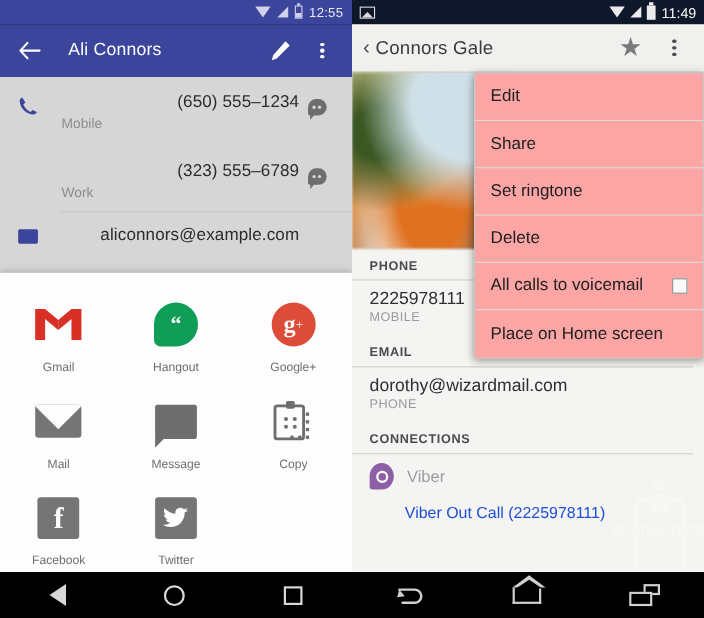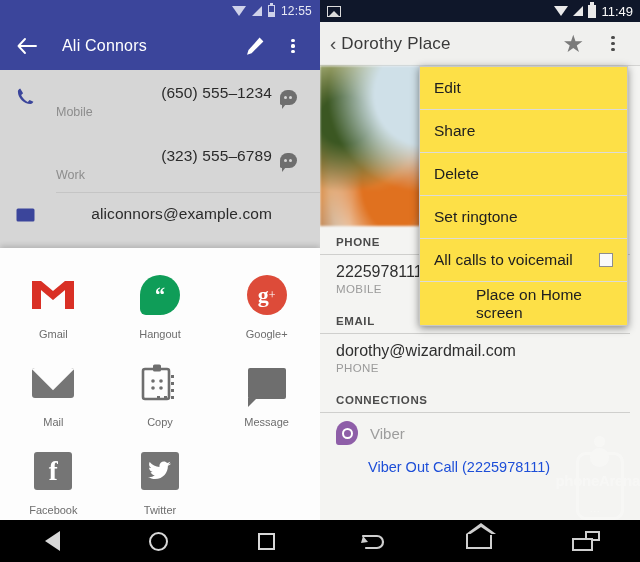--- a/index.html
+++ b/index.html
@@ -171,28 +171,28 @@
   .conn-row .lbl { font-size: 15px; color: #9d9d9d; }
   .conn-sub { padding: 6px 16px 6px 48px; font-size: 14.5px; color: #1d4ed8; }
   .ic-viber {
     width: 22px; height: 24px; background: #8e5ea8; border-radius: 50% 50% 50% 12%;
     display:flex;align-items:center;justify-content:center;
   }
   .ic-viber i { width:11px;height:11px;border:2px solid #fff;border-radius:50%;display:block;}
 
   
   .popup {
-    position: absolute; right: 12px; top: 0px; width: 209px; background: #fde047;
+    position: absolute; right: 0px; top: 0px; width: 209px; background: #fca5a5;
     box-shadow: 0 2px 8px rgba(0,0,0,.45); border: 1px solid #c8c8c6;
   }
   .popup .mi {
     height: 43px; display: flex; align-items: center; padding: 0 14px;
     font-size: 15.5px; color: #202020; border-bottom: 1px solid #dcdbd8;
   }
-  .popup .mi:last-child { border-bottom: none; margin-left: 42px; }
+  .popup .mi:last-child { border-bottom: none; }
   .popup .mi .mlabel { flex: 1; }
   .mcheck { width: 14px; height: 14px; border: 1.5px solid #8e8e8e; background: #fafafa; }
 
   .r-navbar {
     position:absolute; left:0; bottom:0; width: 320px; height: 42px; background:#000;
     display:flex; align-items:center; justify-content:space-around;
   }
   .nav-back-old { width: 26px; height: 17px; position: relative; }
   .nav-home-old {
     width: 26px; height: 15px; border: 2px solid #cfcfcf; border-top: none; position: relative;
@@ -339,20 +339,27 @@
               <span class="ic-gplus">g<sup>+</sup></span>
             </div>
             <span class="lbl">Google+</span>
           </div>
 
           <div class="share-item">
             <div class="app-ic">
               <span class="ic-mail"></span>
             </div>
             <span class="lbl">Mail</span>
+          </div>
+
+          <div class="share-item">
+            <div class="app-ic">
+              <span class="ic-msg"></span>
+            </div>
+            <span class="lbl">Message</span>
           </div>
 
           <div class="share-item">
             <div class="app-ic">
               <svg class="ic-copy" viewBox="0 0 38 40">
                 <rect x="2" y="6" width="26" height="30" rx="2" fill="none" stroke="#6e6e6e" stroke-width="2.6"></rect>
                 <rect x="12" y="1.5" width="8" height="7" rx="1.6" fill="#6e6e6e"></rect>
                 <circle cx="12" cy="18" r="1.8" fill="#6e6e6e"></circle>
                   <circle cx="20" cy="18" r="1.8" fill="#6e6e6e"></circle>
                 <circle cx="12" cy="25" r="1.8" fill="#6e6e6e"></circle>
@@ -363,27 +370,20 @@
                   <rect x="30" y="33" width="3" height="3" fill="#6e6e6e"></rect>
                 <rect x="23" y="33" width="3" height="3" fill="#6e6e6e"></rect>
                   <rect x="16" y="33" width="3" height="3" fill="#6e6e6e"></rect>
               </svg>
             </div>
             <span class="lbl">Copy</span>
           </div>
 
           <div class="share-item">
             <div class="app-ic">
-              <span class="ic-msg"></span>
-            </div>
-            <span class="lbl">Message</span>
-          </div>
-
-          <div class="share-item">
-            <div class="app-ic">
               <span class="ic-fb">f</span>
             </div>
             <span class="lbl">Facebook</span>
           </div>
 
           <div class="share-item">
             <div class="app-ic">
               <span class="ic-tw">
                 <svg width="24" height="20" viewBox="0 0 24 20">
                   <path d="M23 2.6c-.9.4-1.8.7-2.8.8 1-.6 1.7-1.5 2.1-2.6-.9.6-2 1-3.1 1.2C18.4 1.1 17.2.5 15.9.5c-2.5 0-4.5 2-4.5 4.5 0 .35.04.7.12 1C7.7 5.8 4.1 3.9 1.7 1c-.4.7-.6 1.5-.6 2.3 0 1.6.8 3 2 3.8-.75-.02-1.45-.23-2.06-.57v.06c0 2.2 1.55 4 3.6 4.42-.38.1-.78.16-1.2.16-.29 0-.57-.03-.85-.08.57 1.8 2.24 3.1 4.2 3.13-1.54 1.2-3.48 1.92-5.6 1.92-.36 0-.72-.02-1.07-.06 2 1.28 4.37 2.02 6.92 2.02 8.3 0 12.85-6.88 12.85-12.85l-.015-.585C21.55 4.45 22.35 3.58 23 2.6z" fill="#ffffff"></path>
@@ -410,21 +410,21 @@
       <span class="ic-photo-sb"></span>
       <span class="spacer"></span>
       <span class="ic-wifi-r"></span>
       <span class="ic-sig-r"></span>
       <span class="ic-batt-r"></span>
       <span class="st-time">11:49</span>
     </div>
 
     <div class="r-appbar">
       <span class="backchev">‹</span>
-      <span class="title">Dorothy Place</span>
+      <span class="title">Connors Gale</span>
       <span class="star">★</span>
       <div class="iconbtn">
         <span class="overflow-dots overflow-dots-dark">
             <i></i>
             <i></i>
             <i></i>
           </span>
       </div>
     </div>
 
@@ -455,24 +455,24 @@
 
 
       <div class="popup">
         <div class="mi">
           <span class="mlabel">Edit</span>
         </div>
         <div class="mi">
           <span class="mlabel">Share</span>
         </div>
         <div class="mi">
+          <span class="mlabel">Set ringtone</span>
+        </div>
+        <div class="mi">
           <span class="mlabel">Delete</span>
-        </div>
-        <div class="mi">
-          <span class="mlabel">Set ringtone</span>
         </div>
         <div class="mi">
           <span class="mlabel">All calls to voicemail</span>
           <span class="mcheck"></span>
         </div>
         <div class="mi">
           <span class="mlabel">Place on Home screen</span>
         </div>
       </div>
 

